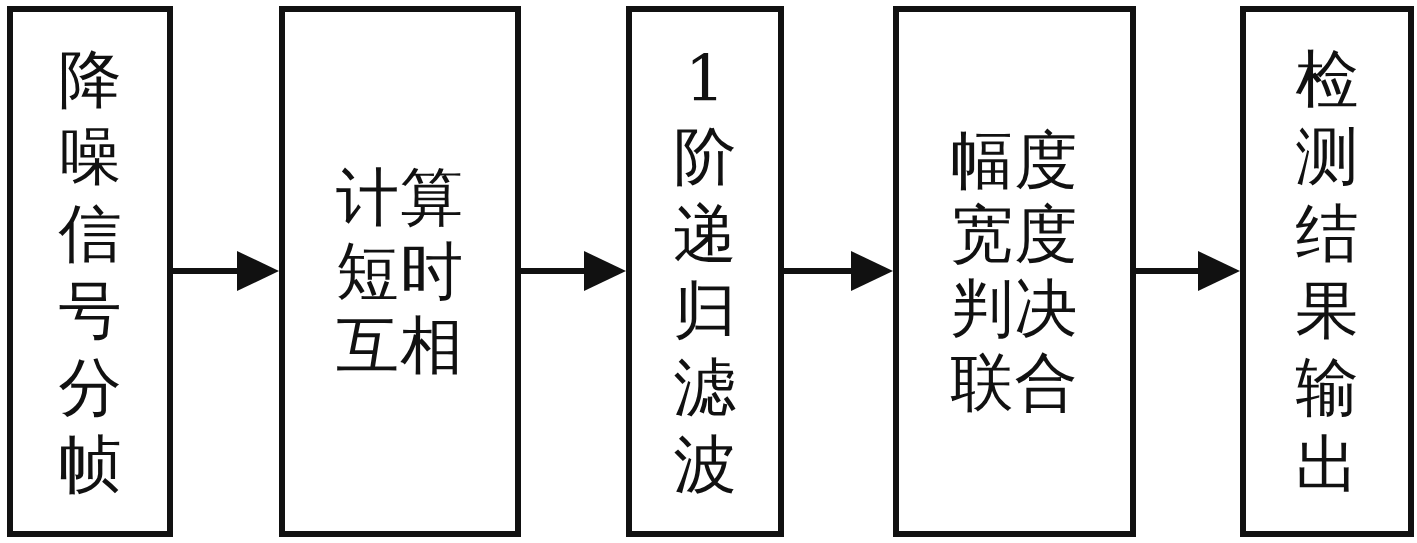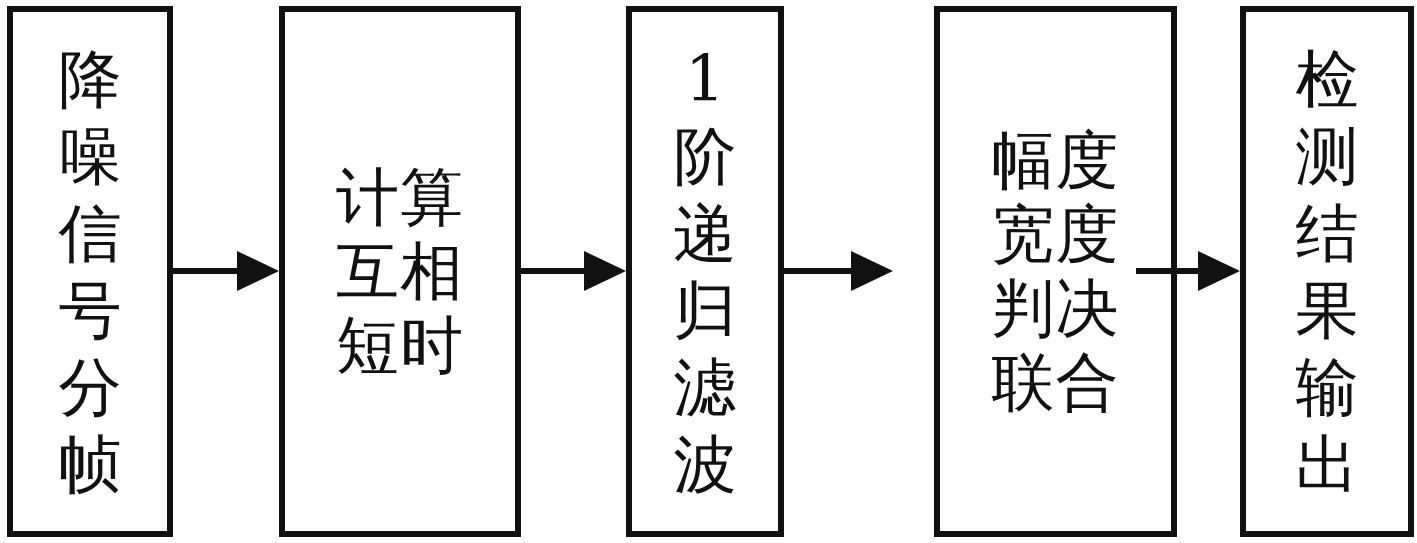--- a/index.html
+++ b/index.html
@@ -53,21 +53,21 @@
     width: 0;
     height: 0;
     border-top: 20px solid transparent;
     border-bottom: 20px solid transparent;
     border-left: 42px solid #111111;
   }
   
   #node-1 { left: 7px;    width: 166px; }
   #node-2 { left: 279px;  width: 242px; }
   #node-3 { left: 626px;  width: 158px; }
-  #node-4 { left: 934px;  width: 243px; }
+  #node-4 { left: 893px;  width: 243px; }
   #node-5 { left: 1240px; width: 174px; }
 
   #edge-1 .shaft { left: 173px;  width: 66px; }
   #edge-1 .head  { left: 237px; }
   #edge-2 .shaft { left: 521px;  width: 65px; }
   #edge-2 .head  { left: 584px; }
   #edge-3 .shaft { left: 784px;  width: 69px; }
   #edge-3 .head  { left: 851px; }
   #edge-4 .shaft { left: 1136px; width: 64px; }
   #edge-4 .head  { left: 1198px; }
@@ -86,22 +86,22 @@
     <div class="line">帧</div>
   </div>
 
   <div class="edge" id="edge-1">
     <div class="shaft"></div>
     <div class="head"></div>
   </div>
 
   <div class="node two-col" id="node-2">
     <div class="line">计算</div>
+    <div class="line">短时</div>
     <div class="line">互相</div>
-    <div class="line">短时</div>
   </div>
 
   <div class="edge" id="edge-2">
     <div class="shaft"></div>
     <div class="head"></div>
   </div>
 
   <div class="node" id="node-3">
     <div class="line">1</div>
     <div class="line">阶</div>

